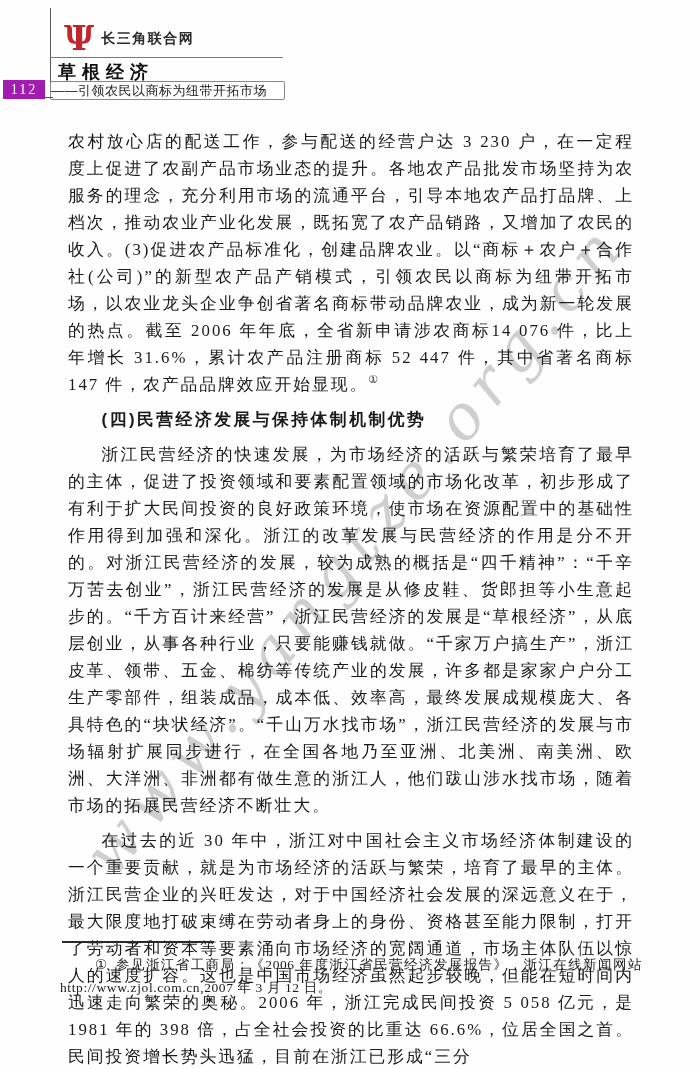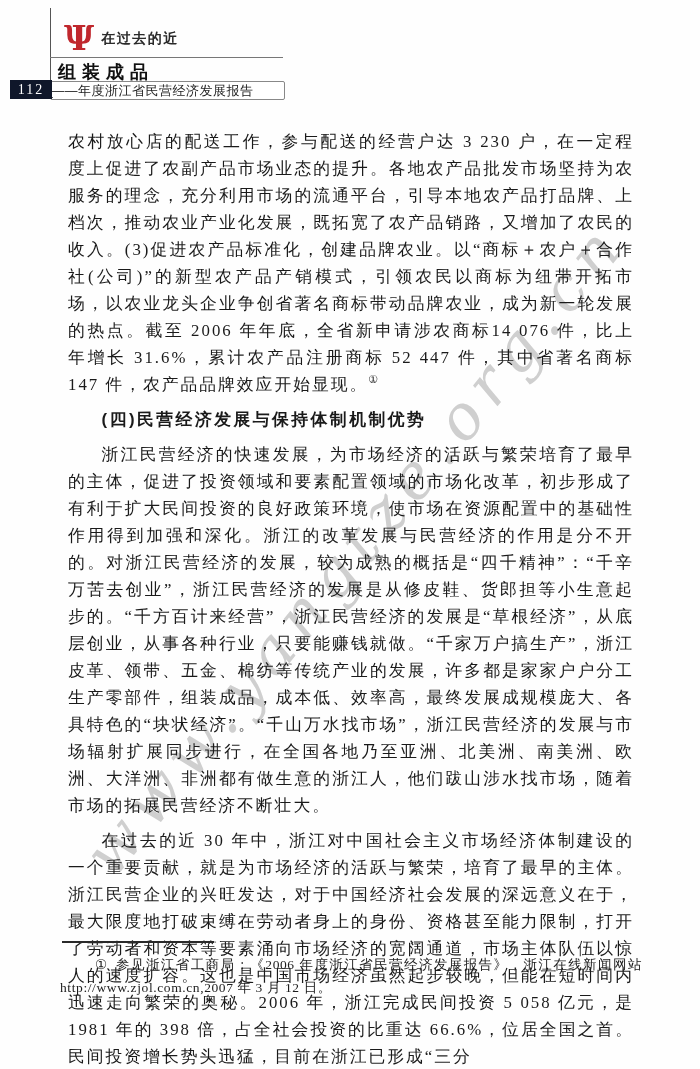--- a/index.html
+++ b/index.html
@@ -28,23 +28,23 @@
   .site-name{font-size:14px;font-weight:bold;color:#2a2a2a;letter-spacing:1.5px;
     font-family:"Liberation Sans","DejaVu Sans",sans-serif;}
   .book-title{position:absolute;left:58px;top:60px;font-size:18px;font-weight:bold;
     letter-spacing:6px;color:#111;z-index:2;
     font-family:"Liberation Sans","DejaVu Sans",sans-serif;}
   .subtitle-box{position:absolute;left:50px;top:81px;width:233px;height:17px;
     border:1px solid #888;background:rgba(255,255,255,.6);
     display:flex;align-items:center;z-index:2;border-radius:2px;}
   .book-subtitle{font-size:13px;color:#222;letter-spacing:.5px;white-space:nowrap;
     font-family:"Liberation Sans","DejaVu Sans",sans-serif;}
-  .page-badge{position:absolute;left:3px;top:80px;width:42px;height:19px;background:#0f172a;
+  .page-badge{position:absolute;left:3px;top:80px;width:42px;height:19px;background:#a21caf;
     color:#fff;font-size:14px;display:flex;align-items:center;justify-content:center;
-    letter-spacing:2px;z-index:3;font-family:"Liberation Serif",serif;margin-left:7px;}
+    letter-spacing:2px;z-index:3;font-family:"Liberation Serif",serif;}
   .badge-line{position:absolute;left:45px;top:97px;width:8px;height:1px;background:#555;z-index:2;}
   
   .content{position:absolute;left:60px;top:120px;width:582px;z-index:2;
     font-size:16.8px;line-height:27px;text-align:justify;letter-spacing:2px;}
   .content p{margin:8px;}
   .p-indent{text-indent:2em;}
   .section-heading{font-weight:bold;text-indent:2em;margin:17px 0 11px 0;
     font-family:"Liberation Sans","DejaVu Sans",sans-serif;letter-spacing:2.5px;}
   sup.fn{font-size:11px;line-height:0;vertical-align:super;letter-spacing:0;}
   
@@ -57,27 +57,27 @@
 </head>
 <body>
 
 <div class="watermark" style="color: rgb(199, 199, 199);">www.yangtze.org.cn</div>
 
 <div class="hdr-vline"></div>
 <div class="hdr-topline"></div>
 
 <div class="logo-row">
   <span class="logo-glyph" style="color: rgb(192, 39, 45);">Ψ</span>
-  <span class="site-name">在过去的近</span>
+  <span class="site-name">长三角联合网</span>
 </div>
 
-<div class="book-title">组装成品</div>
+<div class="book-title">草根经济</div>
 
 <div class="subtitle-box">
-  <span class="book-subtitle">——年度浙江省民营经济发展报告</span>
+  <span class="book-subtitle">——引领农民以商标为纽带开拓市场</span>
 </div>
 
 <div class="page-badge">112</div>
 <div class="badge-line"></div>
 
 <div class="content">
   <p><span>农村放心店的配送工作，参与配送的经营户达 3 230 户，在一定程度上促进了农副产品市场业态的提升。各地农产品批发市场坚持为农服务的理念，充分利用市场的流通平台，引导本地农产品打品牌、上档次，推动农业产业化发展，既拓宽了农产品销路，又增加了农民的收入。(3)促进农产品标准化，创建品牌农业。以“商标＋农户＋合作社(公司)”的新型农产品产销模式，引领农民以商标为纽带开拓市场，以农业龙头企业争创省著名商标带动品牌农业，成为新一轮发展的热点。截至 2006 年年底，全省新申请涉农商标14 076 件，比上年增长 31.6%，累计农产品注册商标 52 447 件，其中省著名商标 147 件，农产品品牌效应开始显现。</span><sup class="fn">①</sup></p>
 
   <p class="section-heading">(四)民营经济发展与保持体制机制优势</p>
 

